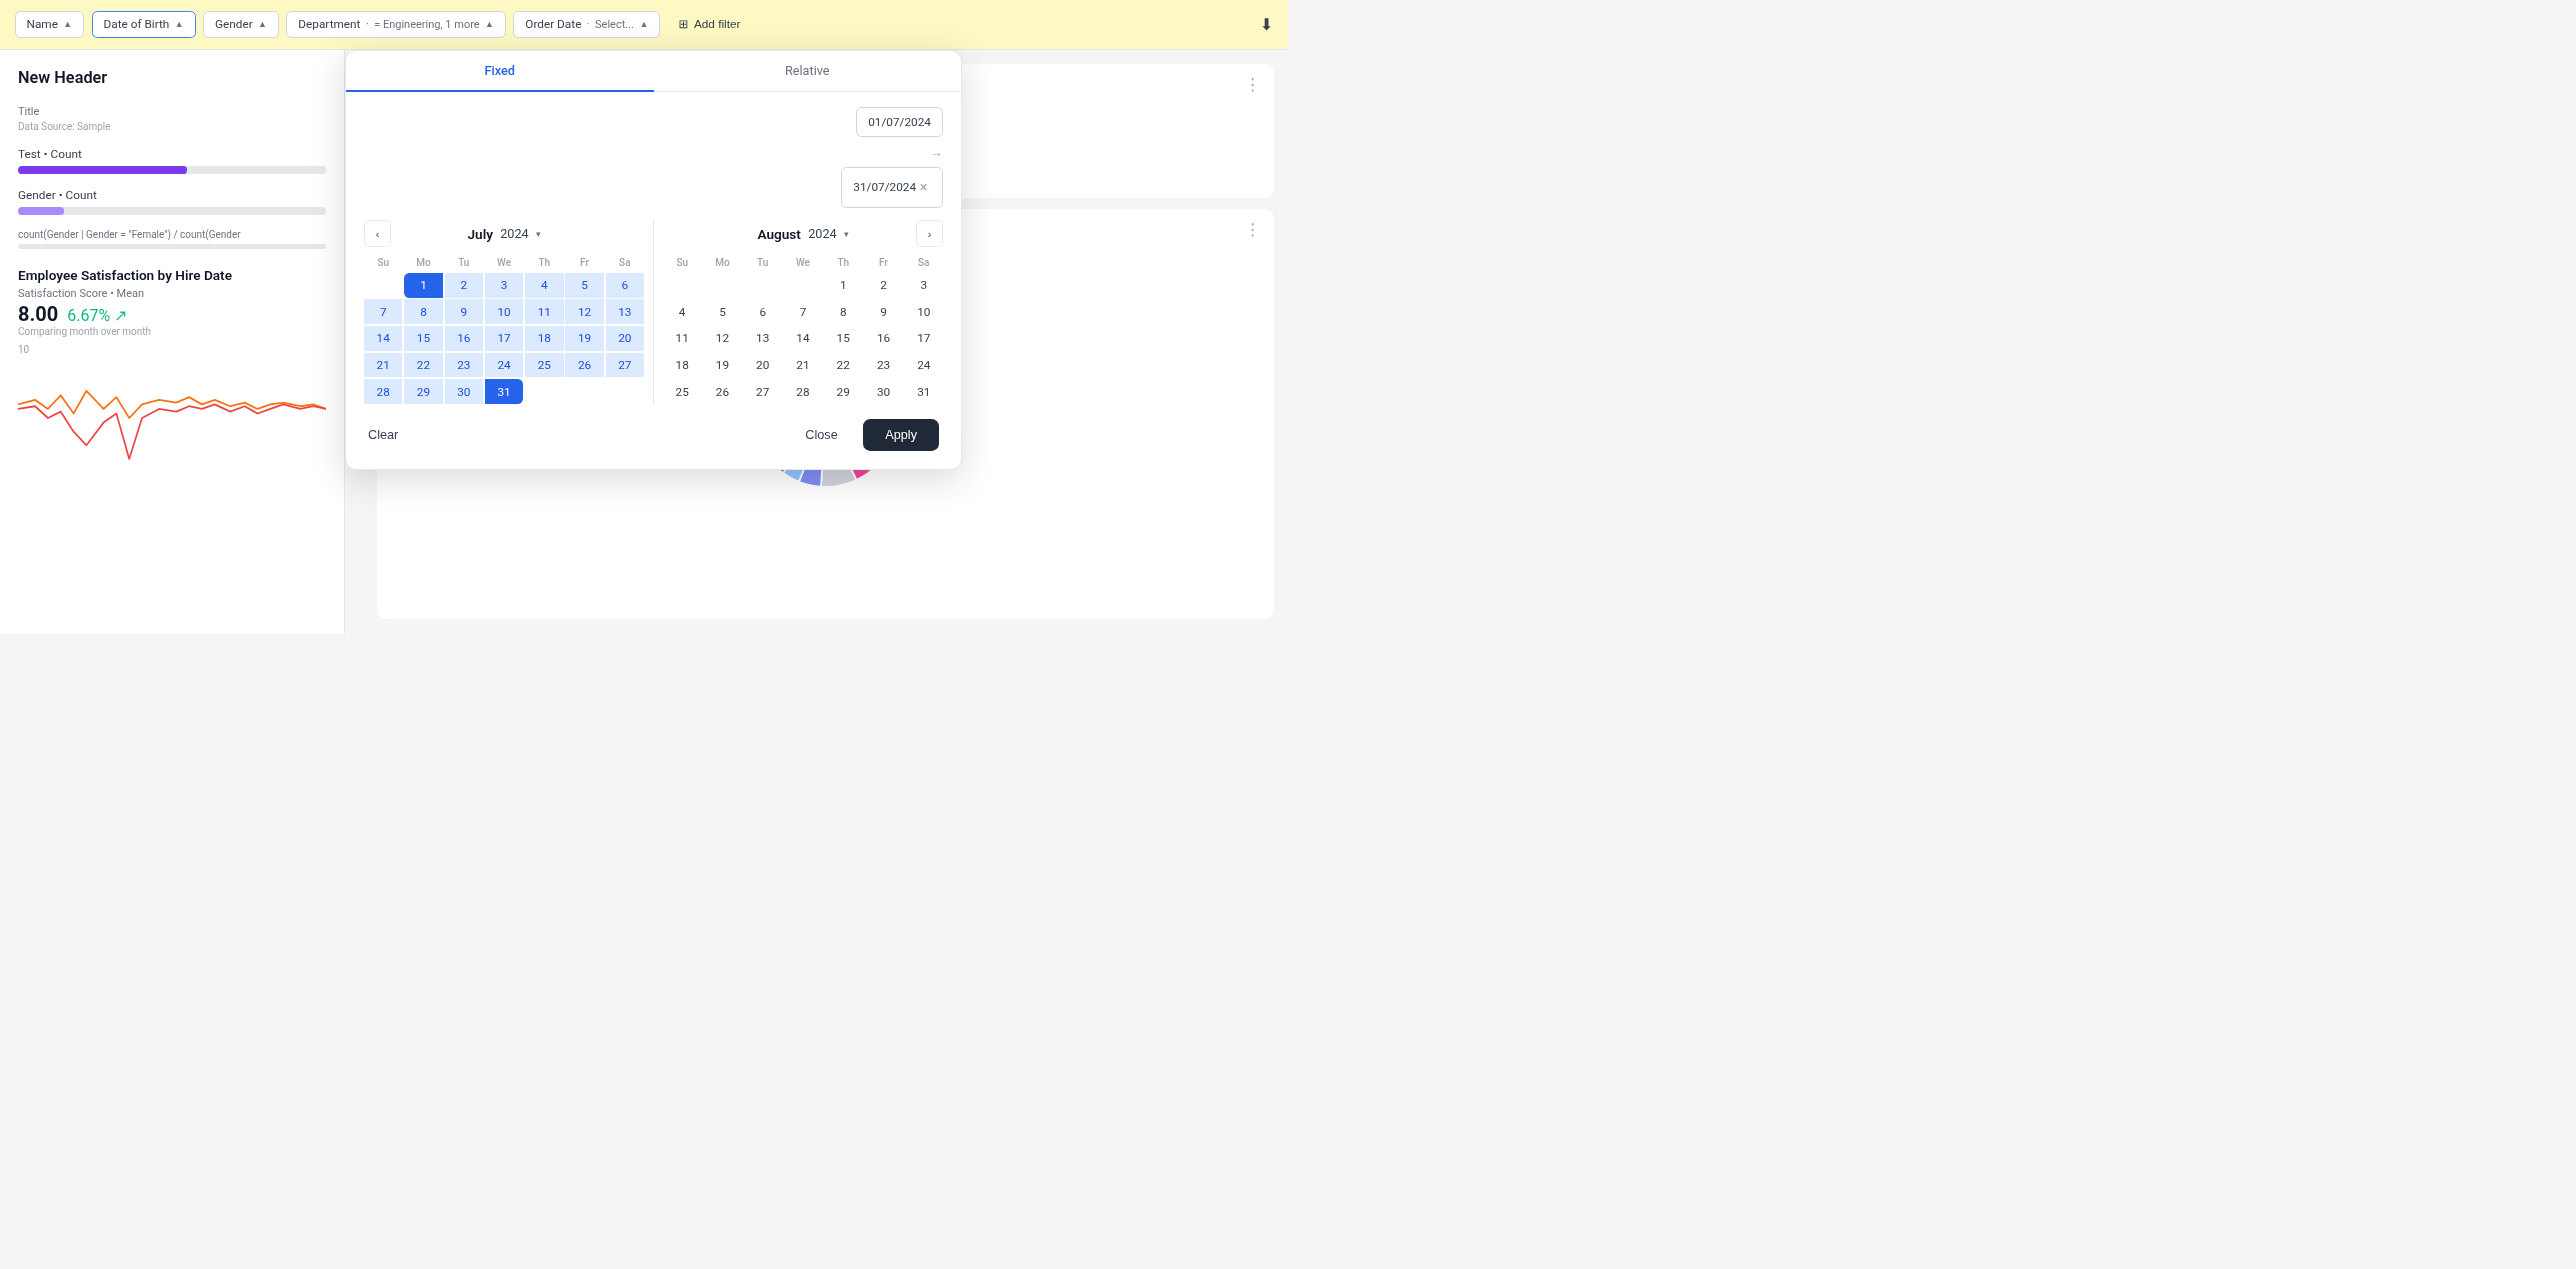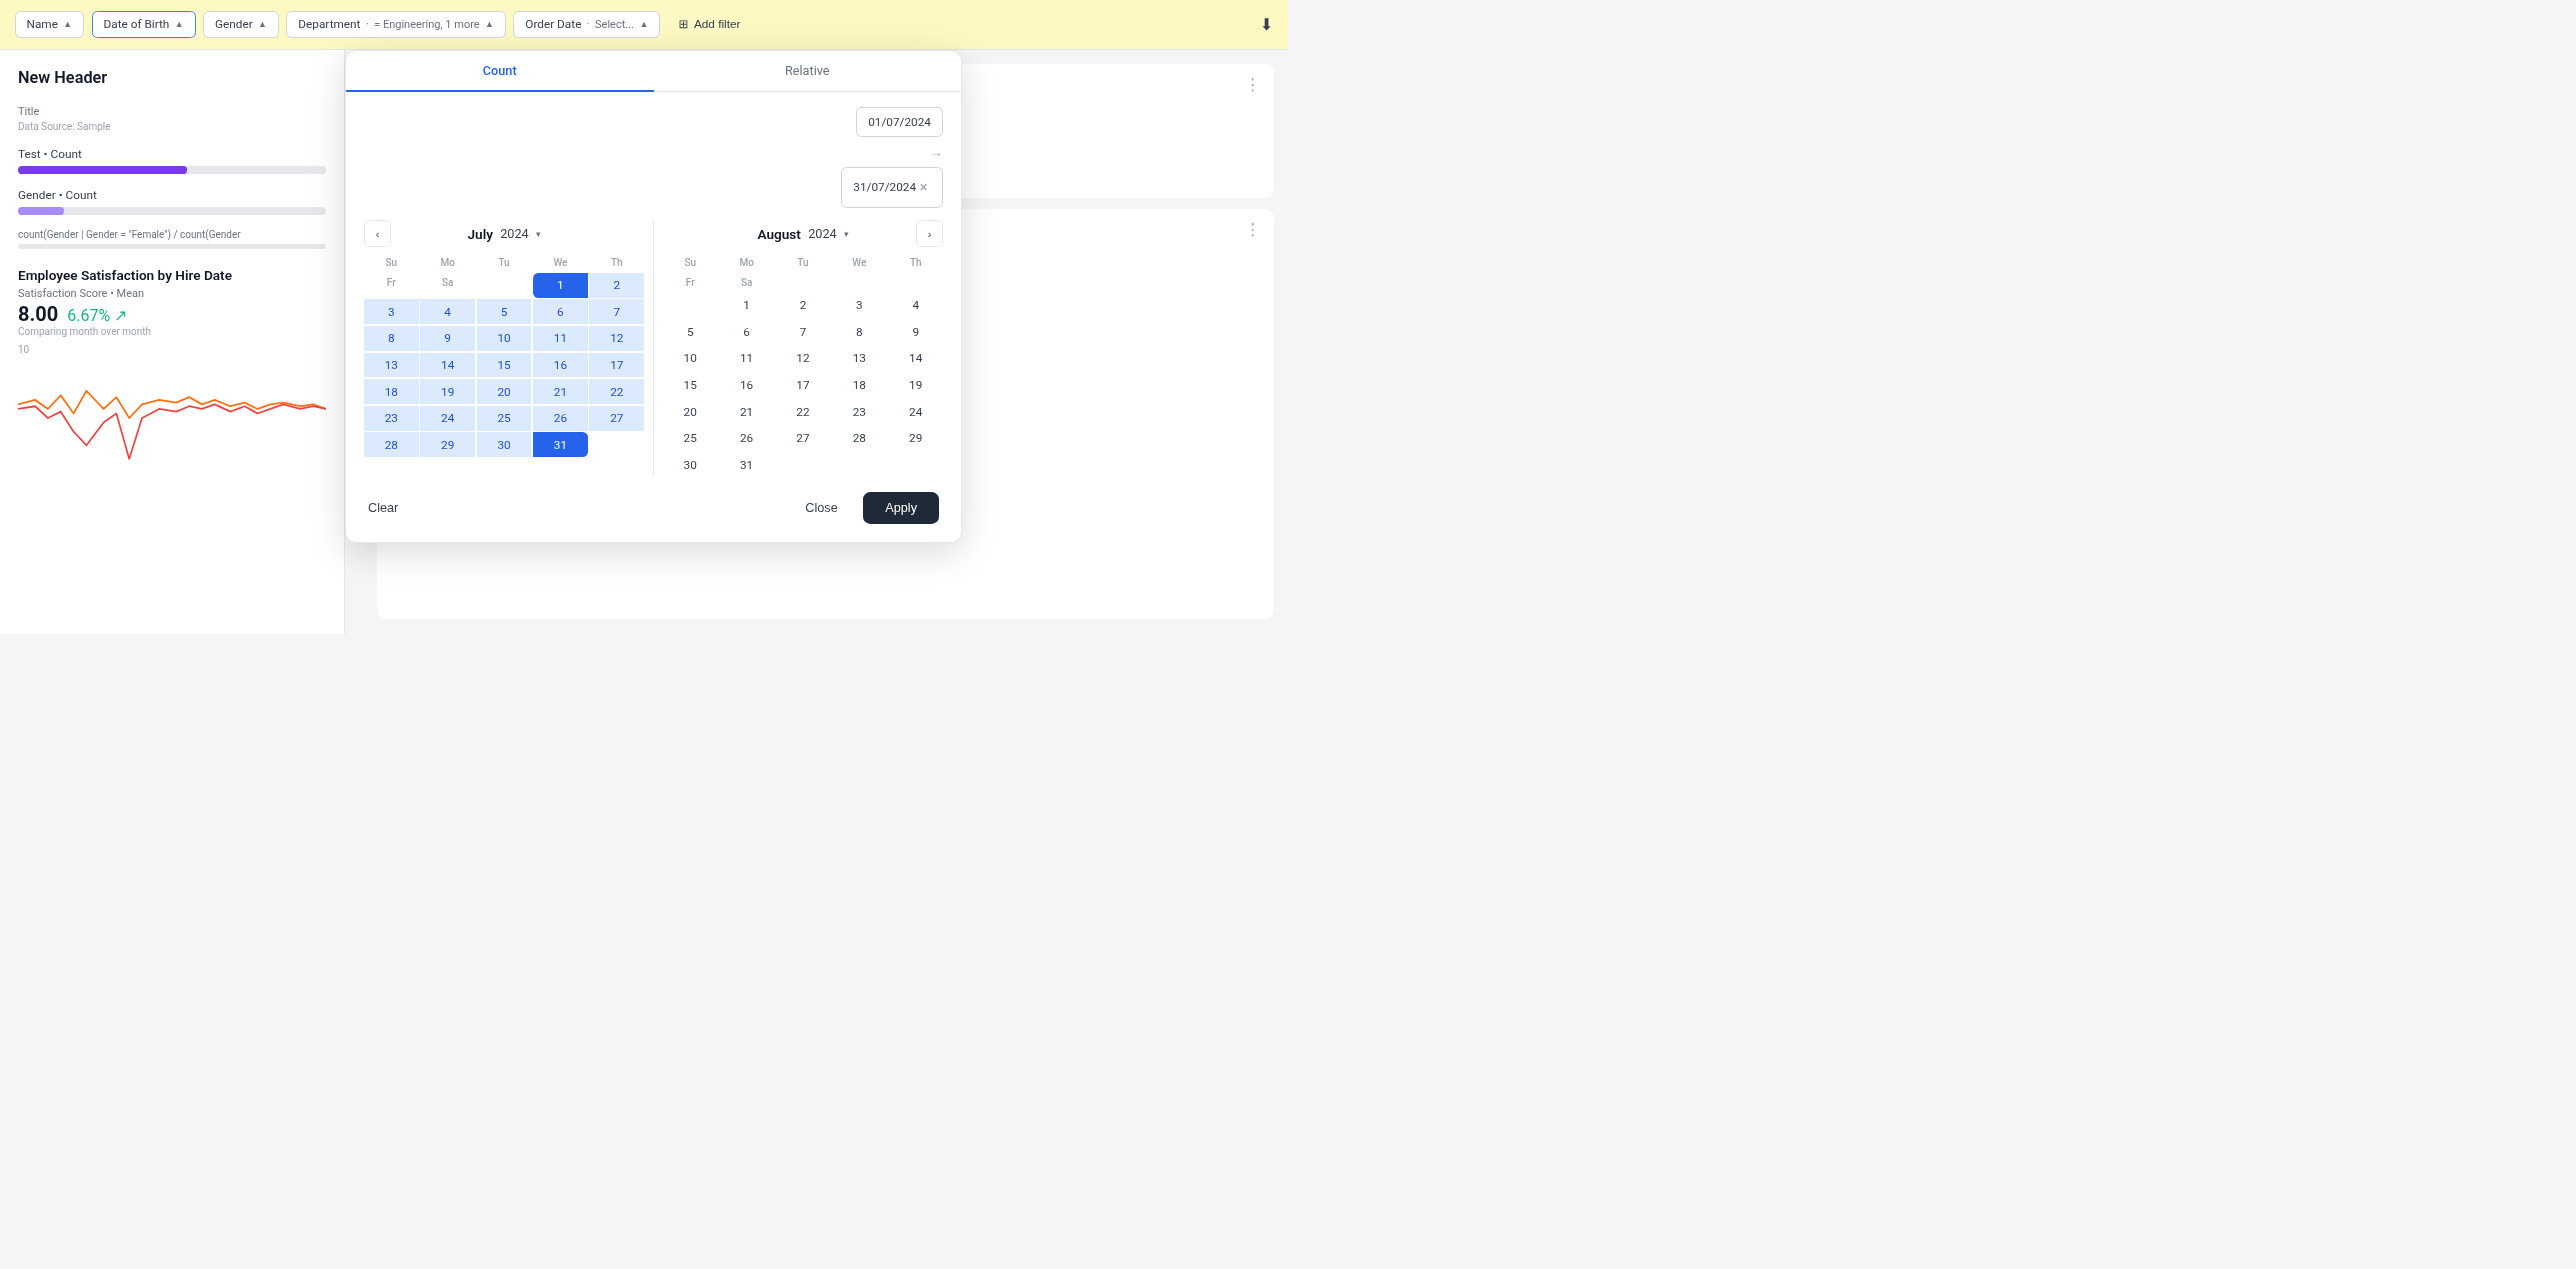--- a/index.html
+++ b/index.html
@@ -268,21 +268,21 @@
     .cal-year {
       font-size: 12.7px;
       color: #374151;
     }
     .cal-year-caret {
       font-size: 9px;
       color: #6b7280;
     }
     .cal-grid {
       display: grid;
-      grid-template-columns: repeat(5, 1fr);
+      grid-template-columns: repeat(7, 1fr);
       gap: 1.8px;
     }
     .cal-day-label {
       text-align: center;
       font-size: 10px;
       color: #9ca3af;
       padding: 3.6px 0;
       font-weight: 500;
     }
     .cal-day {
@@ -530,21 +530,21 @@
 
         <polyline points="0,55 20,52 35,65 50,58 65,80 80,95 100,70 115,60 130,110 145,65 165,55 185,58 200,52 215,55 230,50 248,58 265,52 280,60 295,55 310,50 330,55 345,52 360,55" fill="none" stroke="#ef4444" stroke-width="2" stroke-linejoin="round"></polyline>
       </svg>
     </div>
   </div>
 
   <div class="calendar-overlay">
 
     <div class="cal-tabs">
       <div class="cal-tab active">
-        <span>Count</span>
+        <span>Fixed</span>
       </div>
       <div class="cal-tab">
         <span>Relative</span>
       </div>
     </div>
 
     <div class="date-input-row">
       <div class="date-input-box">
         <span>01/07/2024</span>
       </div>

